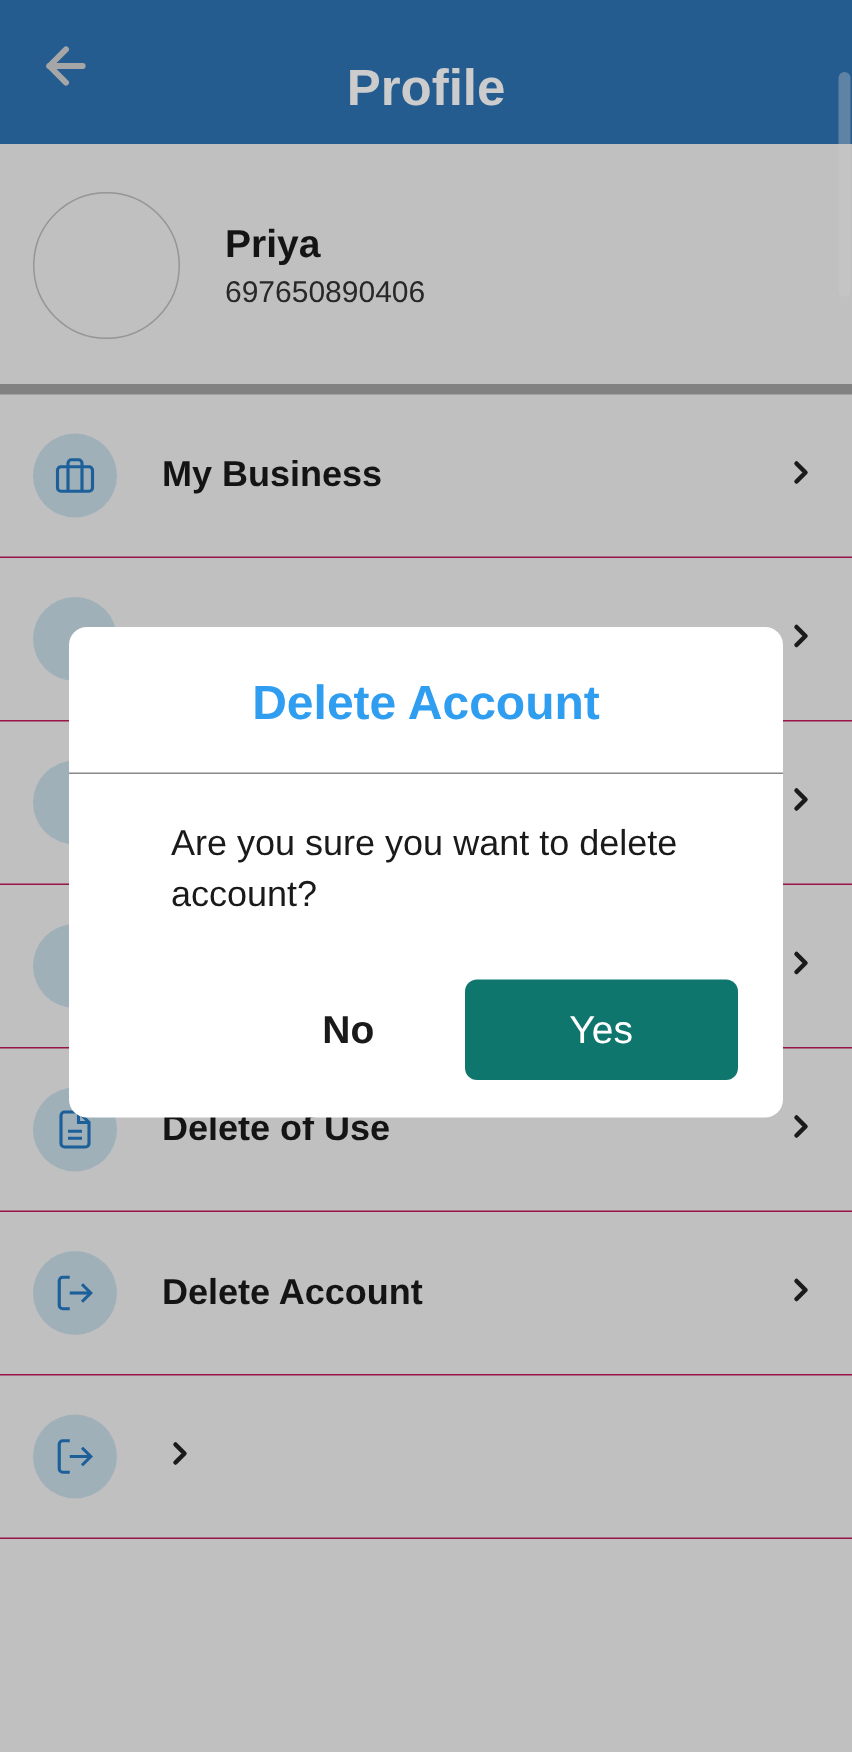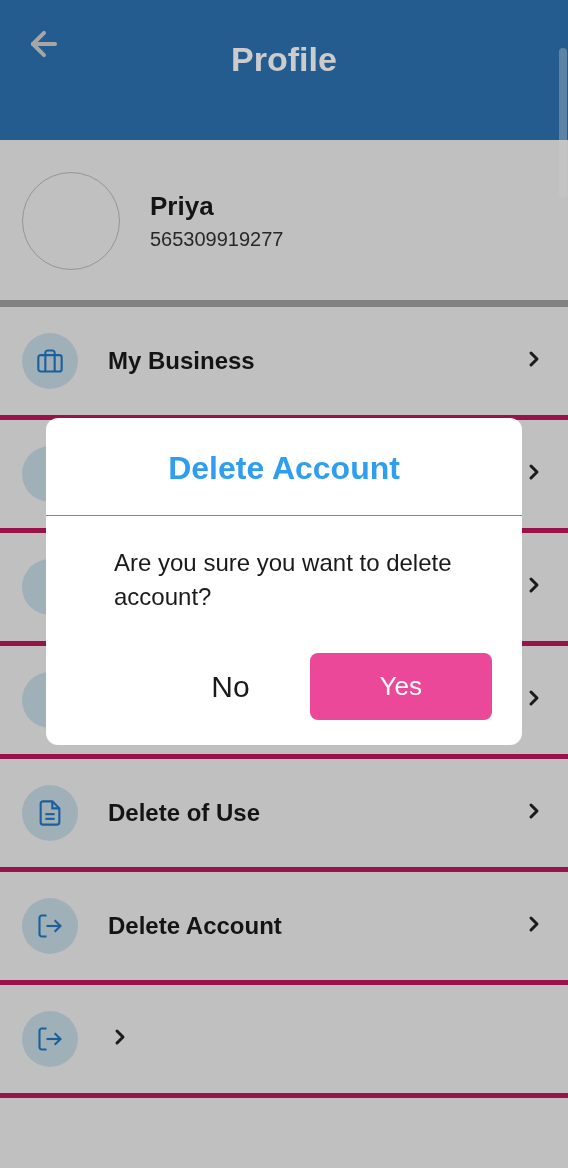--- a/index.html
+++ b/index.html
@@ -11,21 +11,21 @@
       position: relative;
       overflow: hidden;
     }
     .screen {
       width: 100%;
       height: 100%;
       background: #f0f0f0;
     }
     .header {
       background: #2d74b5;
-      height: 140px;
+      height: 96px;
       display: flex;
       align-items: center;
       padding: 0 20px;
       position: relative;
     }
     .back-arrow {
       color: #d0d0d0;
       position: absolute;
       left: 25px;
       top: 25px;
@@ -74,21 +74,21 @@
       font-size: 22px;
       font-weight: 400;
     }
     .menu-list {
       list-style: none;
     }
     .menu-item {
       display: flex;
       align-items: center;
       padding: 26px 22px;
-      border-bottom: 5px solid #be185d;
+      border-bottom: 1px solid #be185d;
     }
     .menu-icon {
       width: 56px;
       height: 56px;
       border-radius: 50%;
       background: #c8dce8;
       display: flex;
       align-items: center;
       justify-content: center;
       margin-right: 30px;
@@ -140,27 +140,27 @@
     .modal-actions {
       display: flex;
       justify-content: flex-end;
       align-items: center;
       gap: 40px;
       padding: 30px 30px 25px 30px;
     }
     .btn-no {
       background: none;
       border: none;
-      font-size: 30px;
+      font-size: 26px;
       color: #1a1a1a;
-      font-weight: 400;
+      font-weight: 700;
       padding: 10px 20px;
     }
     .btn-yes {
-      background: #ec4899;
+      background: #0f766e;
       border: none;
       color: #fff;
       font-size: 26px;
       font-weight: 500;
       padding: 18px 70px;
       border-radius: 8px;
       text-align: right;
     }
     .scrollbar-indicator {
       position: absolute;
@@ -183,21 +183,21 @@
           <polyline points="12 19 5 12 12 5"></polyline>
         </svg>
     </span>
     <div class="header-title">Profile</div>
   </div>
 
   <div class="profile-section">
     <div class="avatar"></div>
     <div class="profile-info">
       <div class="profile-name">Priya</div>
-      <div class="profile-id">565309919277</div>
+      <div class="profile-id">697650890406</div>
     </div>
   </div>
 
   <ul class="menu-list">
     <li class="menu-item">
       <span class="menu-icon">
         <svg width="28" height="28" viewBox="0 0 24 24" fill="none" stroke="currentColor" stroke-width="1.8">
             <rect x="2" y="7" width="20" height="14" rx="2"></rect>
             <path d="M16 21V5a2 2 0 0 0-2-2h-4a2 2 0 0 0-2 2v16"></path>
           </svg>

